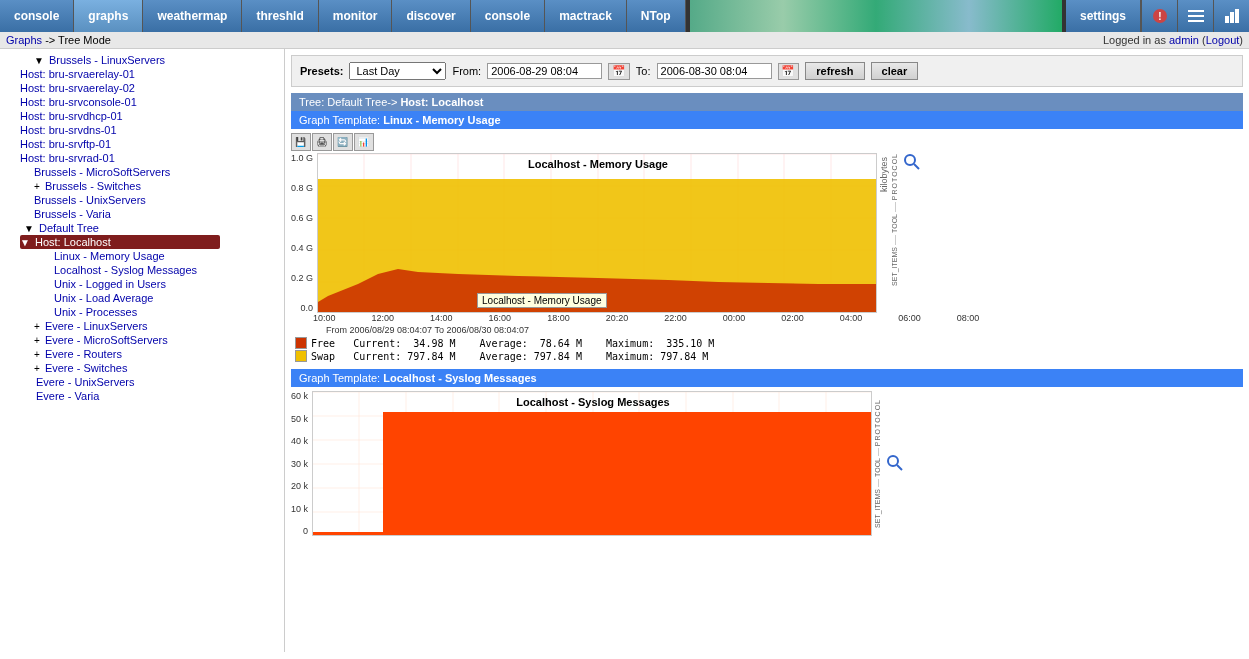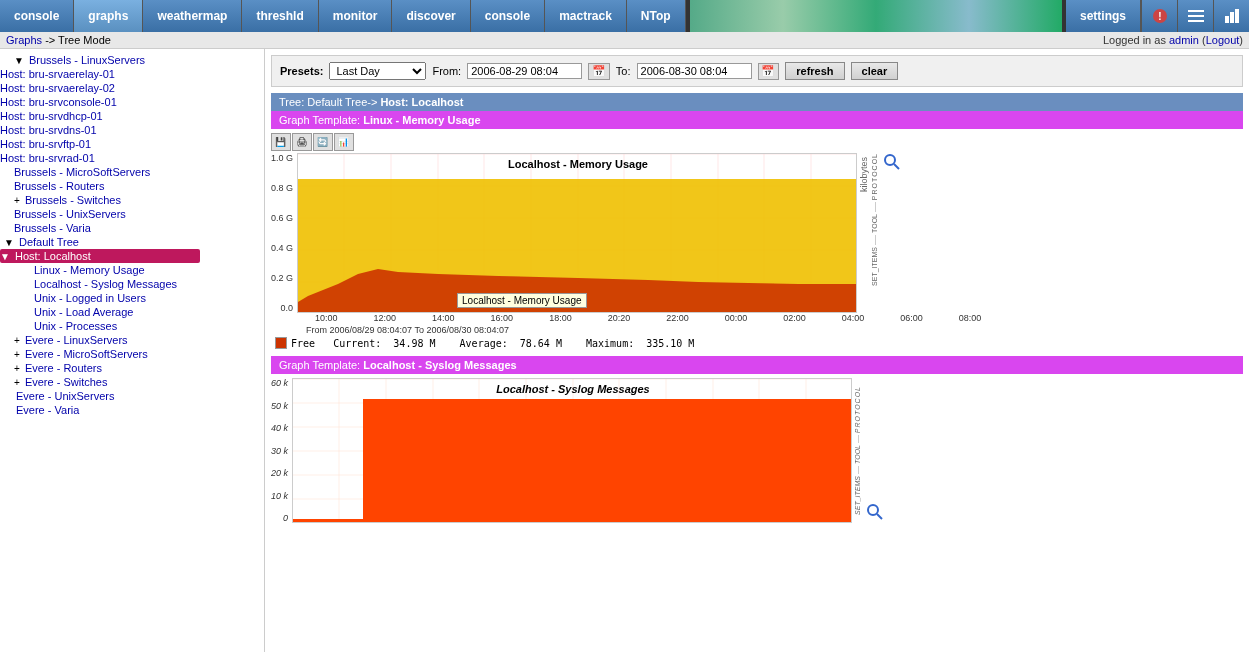--- a/index.html
+++ b/index.html
@@ -16,44 +16,44 @@
     
     .breadcrumb-bar { background: #e8e8e8; border-bottom: 1px solid #ccc; padding: 2px 6px; display: flex; justify-content: space-between; font-size: 11px; }
     .breadcrumb-bar a { color: #00a; text-decoration: none; }
     .logged-in { color: #333; }
     .logged-in a { color: #00a; }
 
     
     .main-layout { display: flex; height: calc(659px - 56px); }
 
     
-    .sidebar { width: 265px; min-width: 265px; background: #fff; border-right: 1px solid #ccc; overflow-y: auto; padding: 4px 0; font-size: 11px; }
+    .sidebar { width: 265px; min-width: 265px; background: #fff; border-right: 1px solid #ccc; overflow-y: auto; padding: 4px 0; font-size: 11px; margin-left: 20px; }
     .sidebar-item { padding: 1px 0; cursor: pointer; white-space: nowrap; }
     .sidebar-item a { color: #00a; text-decoration: none; }
     .indent1 { padding-left: 14px; }
     .indent2 { }
     .indent3 { padding-left: 34px; }
     .expand-icon { color: #000; font-size: 10px; margin-right: 2px; }
-    .selected-item { background: #be185d; color: #fff; border-radius: 2px; }
+    .selected-item { background: #7f1d1d; color: #fff; border-radius: 2px; }
     .selected-item a { color: #fff; }
 
     
     .content { flex: 1; overflow-y: auto; padding: 6px; background: #fff; }
 
     
     .presets-bar { display: flex; align-items: center; gap: 6px; padding: 6px 8px; border: 1px solid #ccc; background: #f0f0f0; margin-bottom: 6px; }
     .presets-bar label { font-weight: bold; font-size: 11px; }
     .presets-bar select { font-size: 11px; padding: 1px 2px; }
     .presets-bar input[type=text] { font-size: 11px; padding: 1px 3px; width: 115px; border: 1px solid #999; }
     .cal-btn { padding: 1px 3px; cursor: pointer; background: #e0e0e0; border: 1px solid #999; font-size: 11px; }
     .action-btn { padding: 2px 10px; cursor: pointer; background: linear-gradient(to bottom, #e8e8e8, #d0d0d0); border: 1px solid #888; font-size: 11px; font-weight: bold; }
 
     
     .section-header { background: #6a8ebf; color: #fff; padding: 3px 8px; font-size: 11px; margin-bottom: 0; }
-    .graph-template-header { background: #d946ef; color: #fff; padding: 3px 8px; font-size: 11px; margin-bottom: 4px; }
+    .graph-template-header { background: #3b82f6; color: #fff; padding: 3px 8px; font-size: 11px; margin-bottom: 4px; }
 
     
     .graph-container { display: flex; align-items: flex-start; margin-bottom: 2px; }
 
     
     .graph-wrapper { position: relative; }
     .graph-toolbar { display: flex; gap: 1px; margin-bottom: 2px; }
     .graph-tb-btn { width: 20px; height: 18px; background: #e0e0e0; border: 1px solid #999; cursor: pointer; display: flex; align-items: center; justify-content: center; font-size: 9px; }
 
     
@@ -144,23 +144,20 @@
     </div>
     <div class="sidebar-item indent2">
       <a href="#">Host: bru-srvrad-01</a>
     </div>
 
     
     <div class="sidebar-item indent1">
       <a href="#">Brussels - MicroSoftServers</a>
     </div>
     
-    <div class="sidebar-item indent1">
-      <a href="#">Brussels - Routers</a>
-    </div>
     
     <div class="sidebar-item indent1">
       <span class="expand-icon">+</span>
       <a href="#">Brussels - Switches</a>
     </div>
     
     <div class="sidebar-item indent1">
       <a href="#">Brussels - UnixServers</a>
     </div>
     
@@ -331,21 +328,21 @@
             <div style="writing-mode:vertical-rl; font-size:7px; color:#666; transform:rotate(180deg); line-height:1.2;">SET_ITEMS</div>
           </div>
           <div style="margin-left:4px;">
             <svg width="18" height="18" viewBox="0 0 18 18">
               <circle cx="7" cy="7" r="5" fill="none" stroke="#3366cc" stroke-width="2"></circle>
               <line x1="11" y1="11" x2="16" y2="16" stroke="#3366cc" stroke-width="2"></line>
             </svg>
           </div>
         </div>
 
-        <div style="display:flex; justify-content:space-between; margin-left:44px; width:562px; font-size:9px; color:#333;gap:36px;">
+        <div style="display:flex; justify-content:space-between; margin-left:22px; width:562px; font-size:9px; color:#333;gap:36px;">
           <span>10:00</span>
             <span>12:00</span>
             <span>14:00</span>
             <span>16:00</span>
             <span>18:00</span>
             <span>20:20</span>
             <span>22:00</span>
             <span>00:00</span>
             <span>02:00</span>
             <span>04:00</span>
@@ -355,32 +352,36 @@
 
         <div style="margin-left:35px; font-size:9px; color:#333; margin-top:2px;">
           <span>From 2006/08/29 08:04:07 To 2006/08/30 08:04:07</span>
         </div>
 
         <div class="legend">
           <div class="legend-row">
             <div class="legend-color" style="background:#cc3300;"></div>
             <span class="legend-text">Free&nbsp;&nbsp; Current: &nbsp;34.98 M &nbsp;&nbsp; Average: &nbsp;78.64 M &nbsp;&nbsp; Maximum: &nbsp;335.10 M</span>
           </div>
+          <div class="legend-row">
+            <div class="legend-color" style="background:#f0c000;"></div>
+            <span class="legend-text">Swap &nbsp;&nbsp;Current: 797.84 M &nbsp;&nbsp; Average: 797.84 M &nbsp;&nbsp; Maximum: 797.84 M</span>
+          </div>
         </div>
       </div>
     </div>
 
     <div class="graph-template-header" style="margin-top:4px;">
       <span>Graph Template:</span>
       <span style="font-weight:bold;">Localhost - Syslog Messages</span>
     </div>
 
     <div class="graph-container">
       <div class="graph-wrapper" style="position:relative; flex:1;">
-        <div style="display:flex; align-items:flex-end;font-style:italic;">
+        <div style="display:flex; align-items:center;">
           <div style="display:flex; flex-direction:column; justify-content:space-between; align-items:flex-end; height:145px; padding-right:4px; font-size:9px; color:#333;">
             <span>60 k</span>
             <span>50 k</span>
             <span>40 k</span>
             <span>30 k</span>
             <span>20 k</span>
             <span>10 k</span>
             <span>0</span>
           </div>
           <div style="position:relative;">

